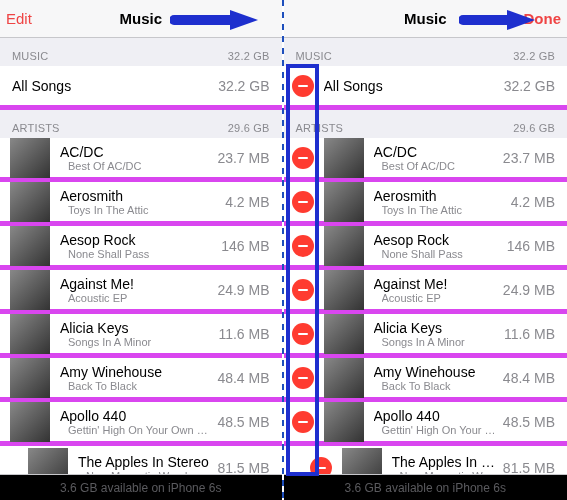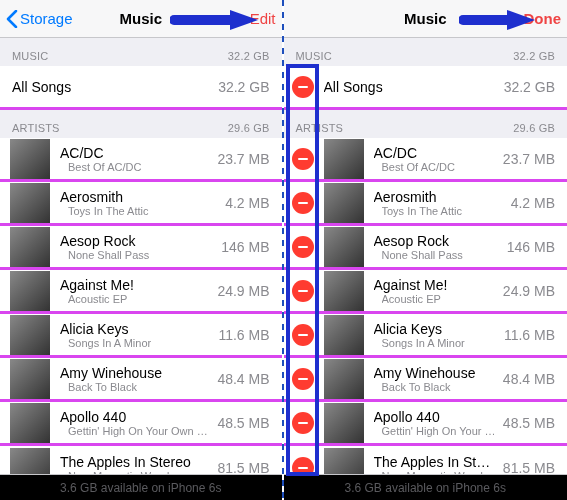--- a/index.html
+++ b/index.html
@@ -79,26 +79,26 @@
     color: #8a8a8f;
     letter-spacing: 0.2px;
     background: #efeff4;
     flex-shrink: 0;
   }
   
   .row {
     display: flex;
     align-items: center;
     background: #fff;
-    border-bottom: 3px solid #d946ef;
+    border-bottom: 5px solid #d946ef;
     height: 44px;
     padding: 0 12px 0 0;
     flex-shrink: 0;
   }
-  .row:last-of-type { border-bottom: none; }
+  .row:last-of-type { border-bottom: none; padding-left: 18px; }
   .row .delete-btn {
     width: 22px;
     height: 22px;
     border-radius: 50%;
     background: #ff3b30;
     display: flex;
     align-items: center;
     justify-content: center;
     margin-left: 8px;
     flex-shrink: 0;
@@ -190,26 +190,20 @@
   .th-apollo { background: #111; }
   .th-apples { background: linear-gradient(#f3d,#ff8,#8ff,#f3d); }
 </style>
 </head>
 <body>
 
 <div class="container">
 
   <div class="panel">
     <div class="navbar">
-      <div class="nav-left">
-        <svg width="12" height="18" viewBox="0 0 12 18">
-            <polyline points="10,1 2,9 10,17" fill="none" stroke="#007aff" stroke-width="2.5" stroke-linecap="round" stroke-linejoin="round"></polyline>
-          </svg>
-        <span>Storage</span>
-      </div>
       <div class="nav-title">Music</div>
       <div class="nav-right">Edit</div>
     </div>
 
     <div class="scrollarea">
       <div class="section-header">
         <span>MUSIC</span>
         <span>32.2 GB</span>
       </div>
       <div class="row allsongs">

